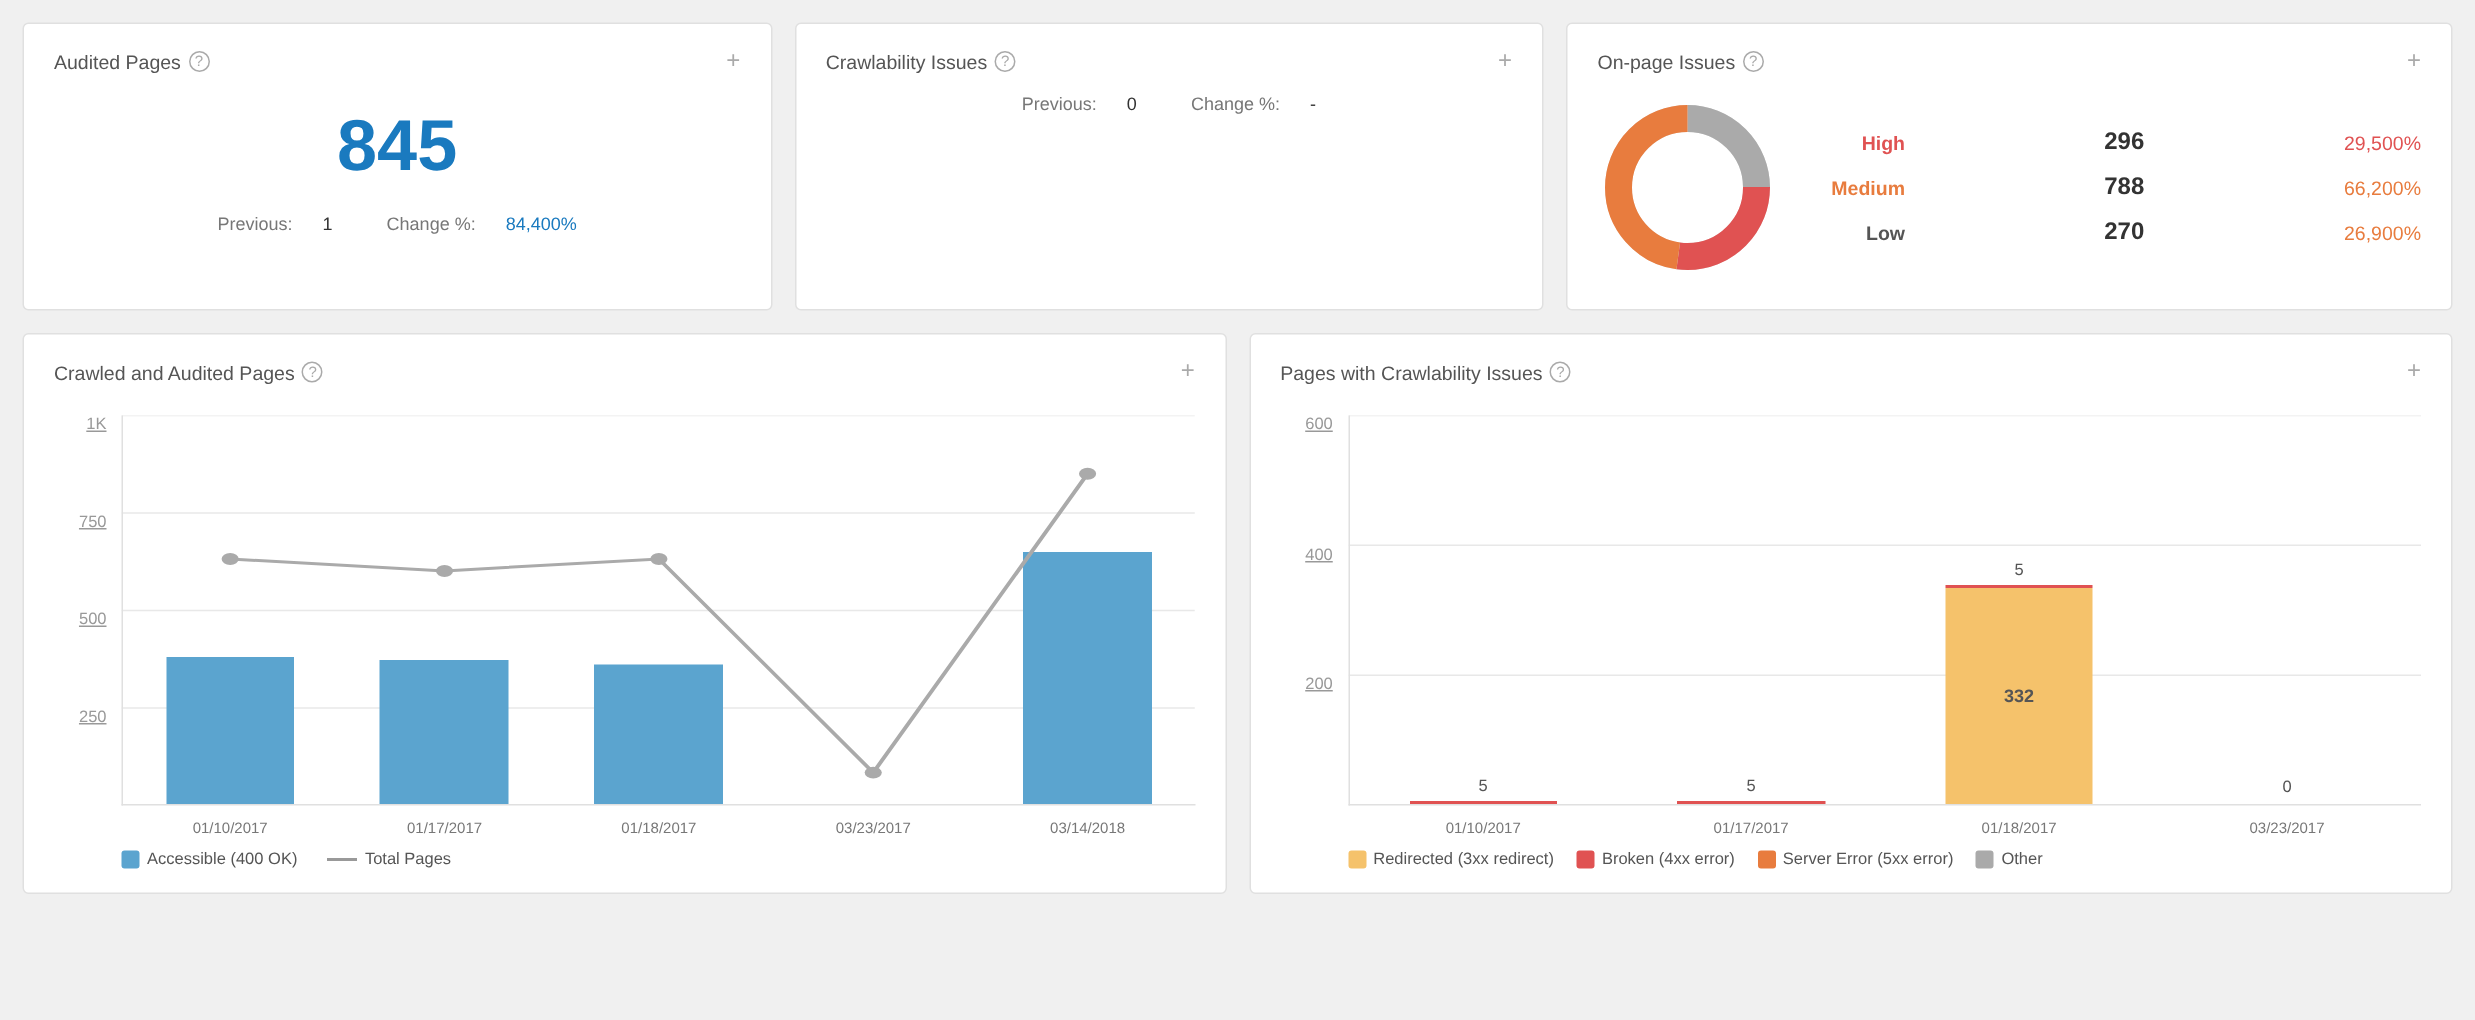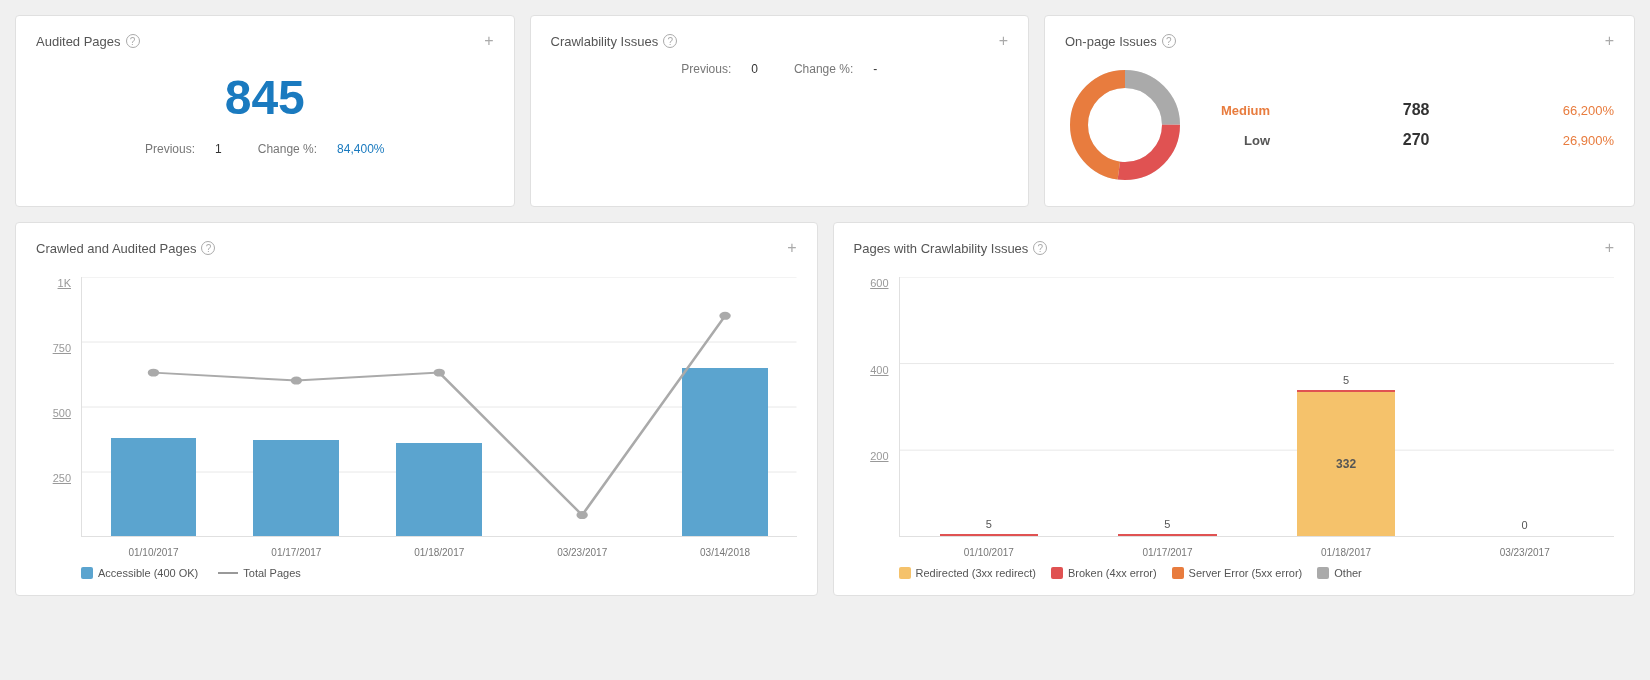--- a/index.html
+++ b/index.html
@@ -353,20 +353,25 @@
 
           <circle cx="60" cy="60" r="46" fill="none" stroke="#e05252" stroke-width="18" stroke-dasharray="78.7 210.3" stroke-dashoffset="-71.8" transform="rotate(-90 60 60)"></circle>
 
           <circle cx="60" cy="60" r="46" fill="none" stroke="#e87c3e" stroke-width="18" stroke-dasharray="138.5 150.5" stroke-dashoffset="-150.5" transform="rotate(-90 60 60)"></circle>
 
           <circle cx="60" cy="60" r="36" fill="white"></circle>
         </svg>
       </div>
       <div class="issues-table">
         <div class="issues-row">
+          <span class="label high">High</span>
+          <span class="count">296</span>
+          <span class="pct high">29,500%</span>
+        </div>
+        <div class="issues-row">
           <span class="label medium">Medium</span>
           <span class="count">788</span>
           <span class="pct medium">66,200%</span>
         </div>
         <div class="issues-row">
           <span class="label low">Low</span>
           <span class="count">270</span>
           <span class="pct low">26,900%</span>
         </div>
       </div>

